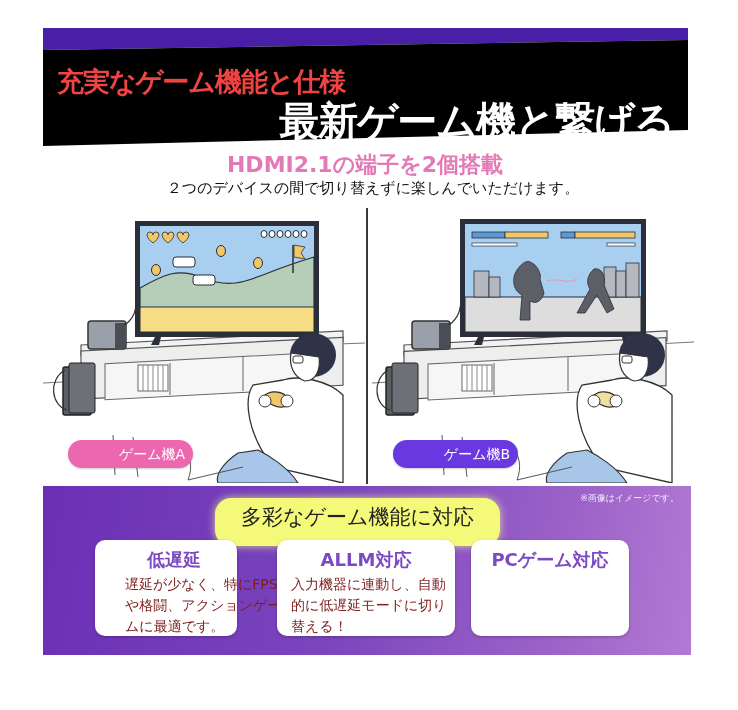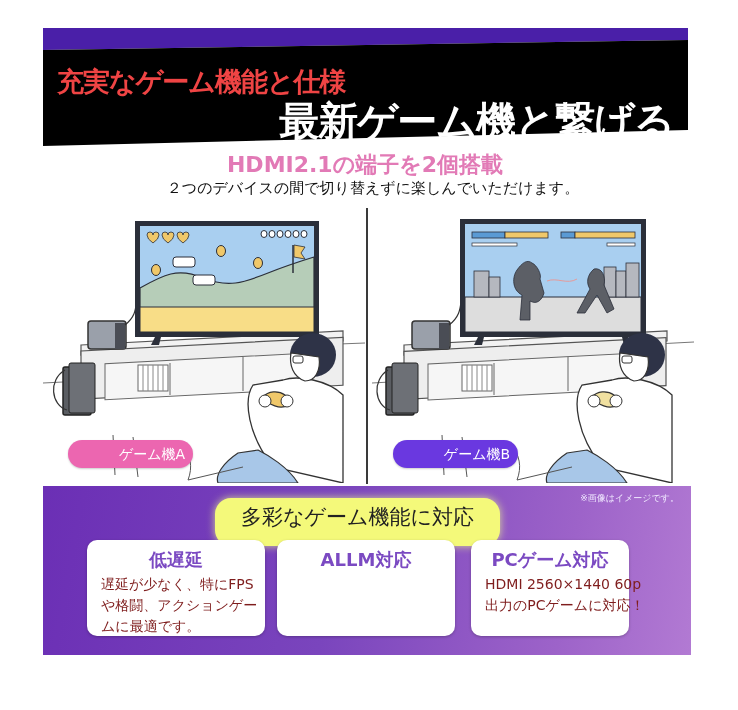--- a/index.html
+++ b/index.html
@@ -27,21 +27,21 @@
   .console-tag { position: absolute; top: 440px; height: 28px; width: 125px; border-radius: 14px; color: #fff; font-size: 14px; text-align: center; line-height: 28px; box-shadow: 0 1px 2px rgba(0,0,0,0.2); padding-left: 43px; }
   .tag-a { left: 68px; background: #ec66b0; }
   .tag-b { left: 393px; background: #6a38e0; }
 
   
   .features { position: absolute; left: 43px; top: 486px; width: 648px; height: 169px; background: linear-gradient(100deg, #6b2fb5 0%, #7a45bd 45%, #9d63c9 80%, #b27ad3 100%); }
   .feat-heading { position: absolute; left: 172px; top: 12px; width: 285px; height: 48px; background: #f4f97a; border-radius: 16px; box-shadow: 0 0 8px rgba(240,250,140,0.8); text-align: center; line-height: 38px; font-size: 21px; font-weight: normal; color: #222; white-space: nowrap; }
   .disclaimer { position: absolute; right: 12px; top: 6px; font-size: 9px; color: #f0e8ff; white-space: nowrap; }
 
   .card { position: absolute; top: 54px; height: 96px; background: #fff; border-radius: 10px; box-shadow: 0 1px 3px rgba(0,0,0,0.25); }
-  .card-1 { left: 44px; width: 178px; }
+  .card-1 { left: 52px; width: 142px; padding-left: 16px; }
   .card-2 { left: 234px; width: 178px; }
   .card-3 { left: 428px; width: 158px; }
   .card-title { text-align: center; font-size: 18px; font-weight: bold; color: #7b4ac2; margin-top: 8px; white-space: nowrap; }
   .card-body { padding: 2px 10px 0 14px; font-size: 14px; line-height: 21px; color: #7f1d1d; }
   .card-body span { display: block; white-space: nowrap; }
 </style>
 </head>
 <body>
 
 <div class="page">
@@ -218,24 +218,25 @@
       <div class="card-title">低遅延</div>
       <div class="card-body">
         <span>遅延が少なく、特にFPS</span>
         <span>や格闘、アクションゲー</span>
         <span>ムに最適です。</span>
       </div>
     </div>
 
     <div class="card card-2">
       <div class="card-title">ALLM対応</div>
+      <div class="card-body">
+        <span>入力機器に連動し、自動</span>
+        <span>的に低遅延モードに切り</span>
+        <span>替える！</span>
+      </div>
     </div>
 
     <div class="card card-3">
       <div class="card-title">PCゲーム対応</div>
-      <div class="card-body">
-        <span>HDMI 2560×1440 60p</span>
-        <span>出力のPCゲームに対応！</span>
-      </div>
     </div>
   </div>
 
 </div>
 
 </body></html>

